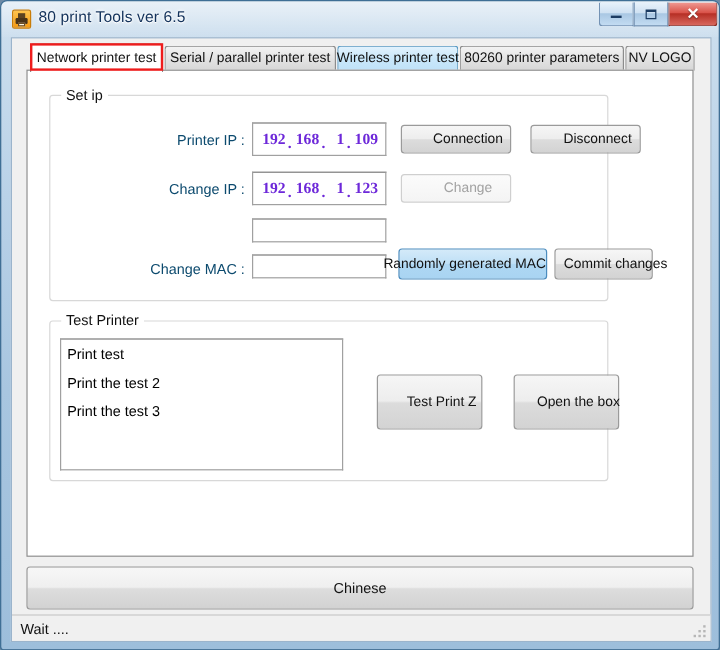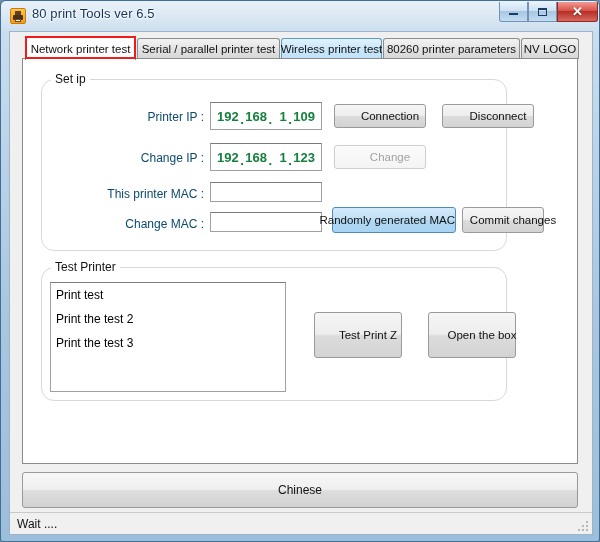--- a/index.html
+++ b/index.html
@@ -183,21 +183,21 @@
     box-sizing: border-box;
     z-index: 6;
     pointer-events: none;
   }
 
   
   .groupbox {
     position: absolute;
     box-sizing: border-box;
     border: 1px solid #d8d8d8;
-    border-radius: 13px;
+    border-radius: 3px;
   }
   .group-title {
     position: absolute;
     top: -8px; left: 9px;
     background: #ffffff;
     padding: 0 4px;
     font-size: 12px;
     color: #111;
     white-space: nowrap;
   }
@@ -215,21 +215,22 @@
   }
 
   
   .textbox {
     position: absolute;
     box-sizing: border-box;
     background: #ffffff;
     border: 1px solid #a0a0a0;
     border-top-color: #7b7b7b;
     font-size: 12px;
-    color: #15803d;
+    color: #6d28d9;
+    font-family: Liberation Serif, serif;
   }
   .ipbox {
     display: flex;
     align-items: center;
     padding: 0 6px;
     font-size: 13px;
     font-weight: bold;
     letter-spacing: 0;
   }
   .ip-oct {
@@ -415,21 +416,20 @@
           <span class="ip-oct" style="width:27px;">168</span>
           <span class="ip-dot">.</span>
           <span class="ip-oct" style="width:18px;">1</span>
           <span class="ip-dot">.</span>
           <span class="ip-oct" style="width:27px;">123</span>
         </div>
         <div class="btn disabled" style="left:292px; top:65px; width:92px; height:24px;">
           <span>Change</span>
         </div>
 
-        <div class="field-label" style="left:20px; top:107px; width:142px;">This printer MAC :</div>
         <div class="textbox" style="left:168px; top:102px; width:112px; height:20px; padding:2px 4px;">
           <span></span>
         </div>
 
         <div class="field-label" style="left:20px; top:137px; width:142px;">Change MAC :</div>
         <div class="textbox" style="left:168px; top:132px; width:112px; height:20px; padding:2px 4px;">
           <span></span>
         </div>
 
         <div class="btn hot" style="left:290px; top:127px; width:124px; height:26px;justify-content:flex-end;">

